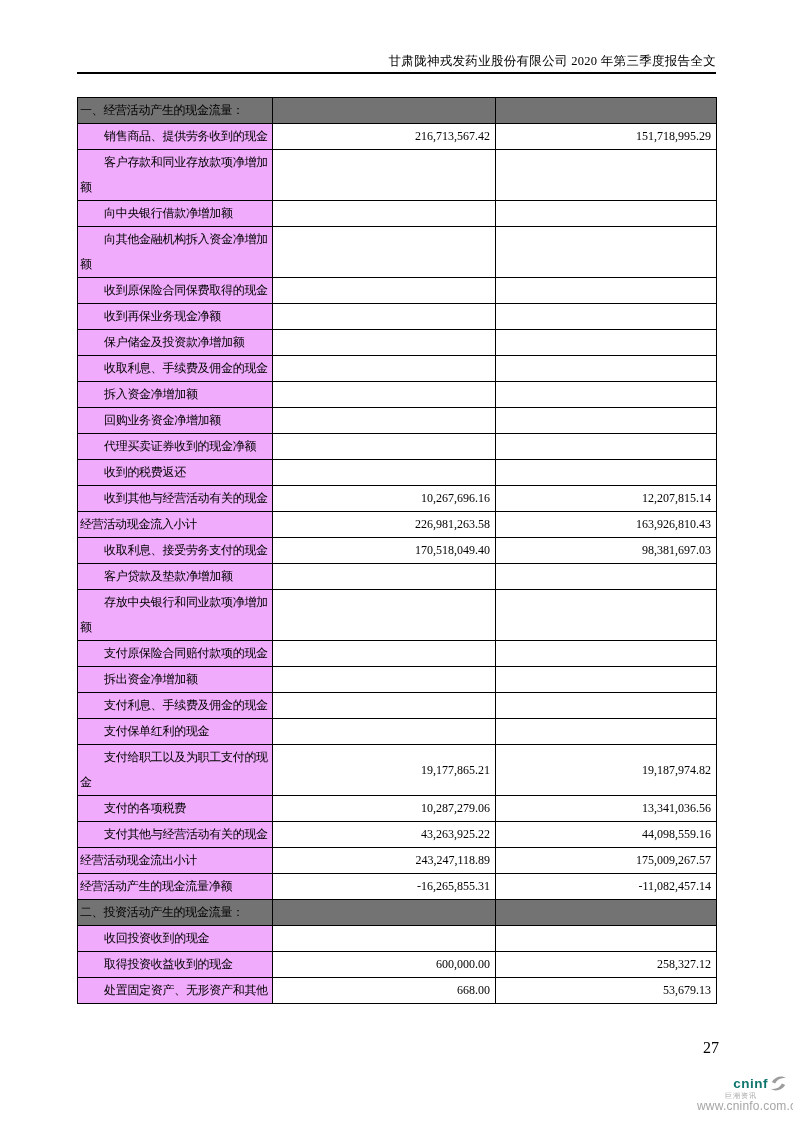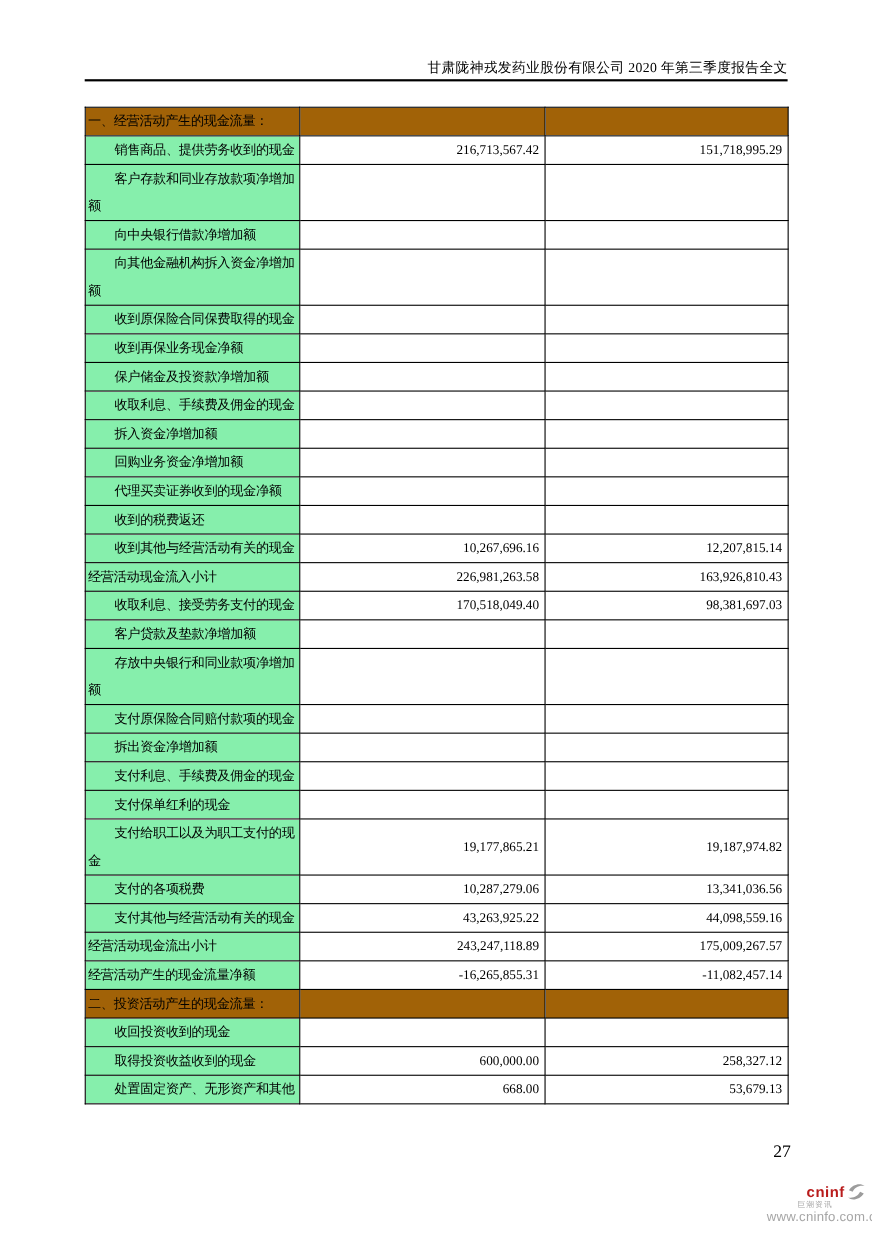--- a/index.html
+++ b/index.html
@@ -39,33 +39,33 @@
   }
   table.cashflow td {
     border: 1px solid #000;
     font-size: 12px;
     height: 25px;
     vertical-align: middle;
     overflow: hidden;
   }
   tr.tall td { height: 51px; }
   td.label {
-    background: #86efac;
+    background: #f0abfc;
     padding: 0 2px;
     line-height: 25px;
     letter-spacing: -0.3px;
   }
   td.label.indent { text-indent: 24px; }
   td.num {
     background: #ffffff;
     text-align: right;
     padding-right: 5px;
     font-size: 12px;
   }
-  tr.section td { background: #a16207; }
+  tr.section td { background: #737373; }
 
   
   .page-number {
     position: absolute;
     left: 703px; top: 1039px;
     font-size: 16px;
   }
   .cninfo-logo {
     position: absolute;
     top: 1076px; right: 6px;
@@ -78,21 +78,21 @@
   .logo-brand-row {
     display: flex;
     justify-content: flex-end;
     align-items: center;
     gap: 2px;
   }
   .logo-brand {
     font-weight: bold;
     font-size: 13.5px;
     letter-spacing: 0.5px;
-    color: #b91c1c;
+    color: #0f766e;
   }
   .logo-swirl-icon { display: inline-block; width: 17px; height: 15px; }
   .logo-cn {
     font-size: 7px;
     letter-spacing: 1px;
     margin: 1px 30px 1px 0;
     color: #a6a6a6;
   }
   .logo-url {
     font-size: 12px;

